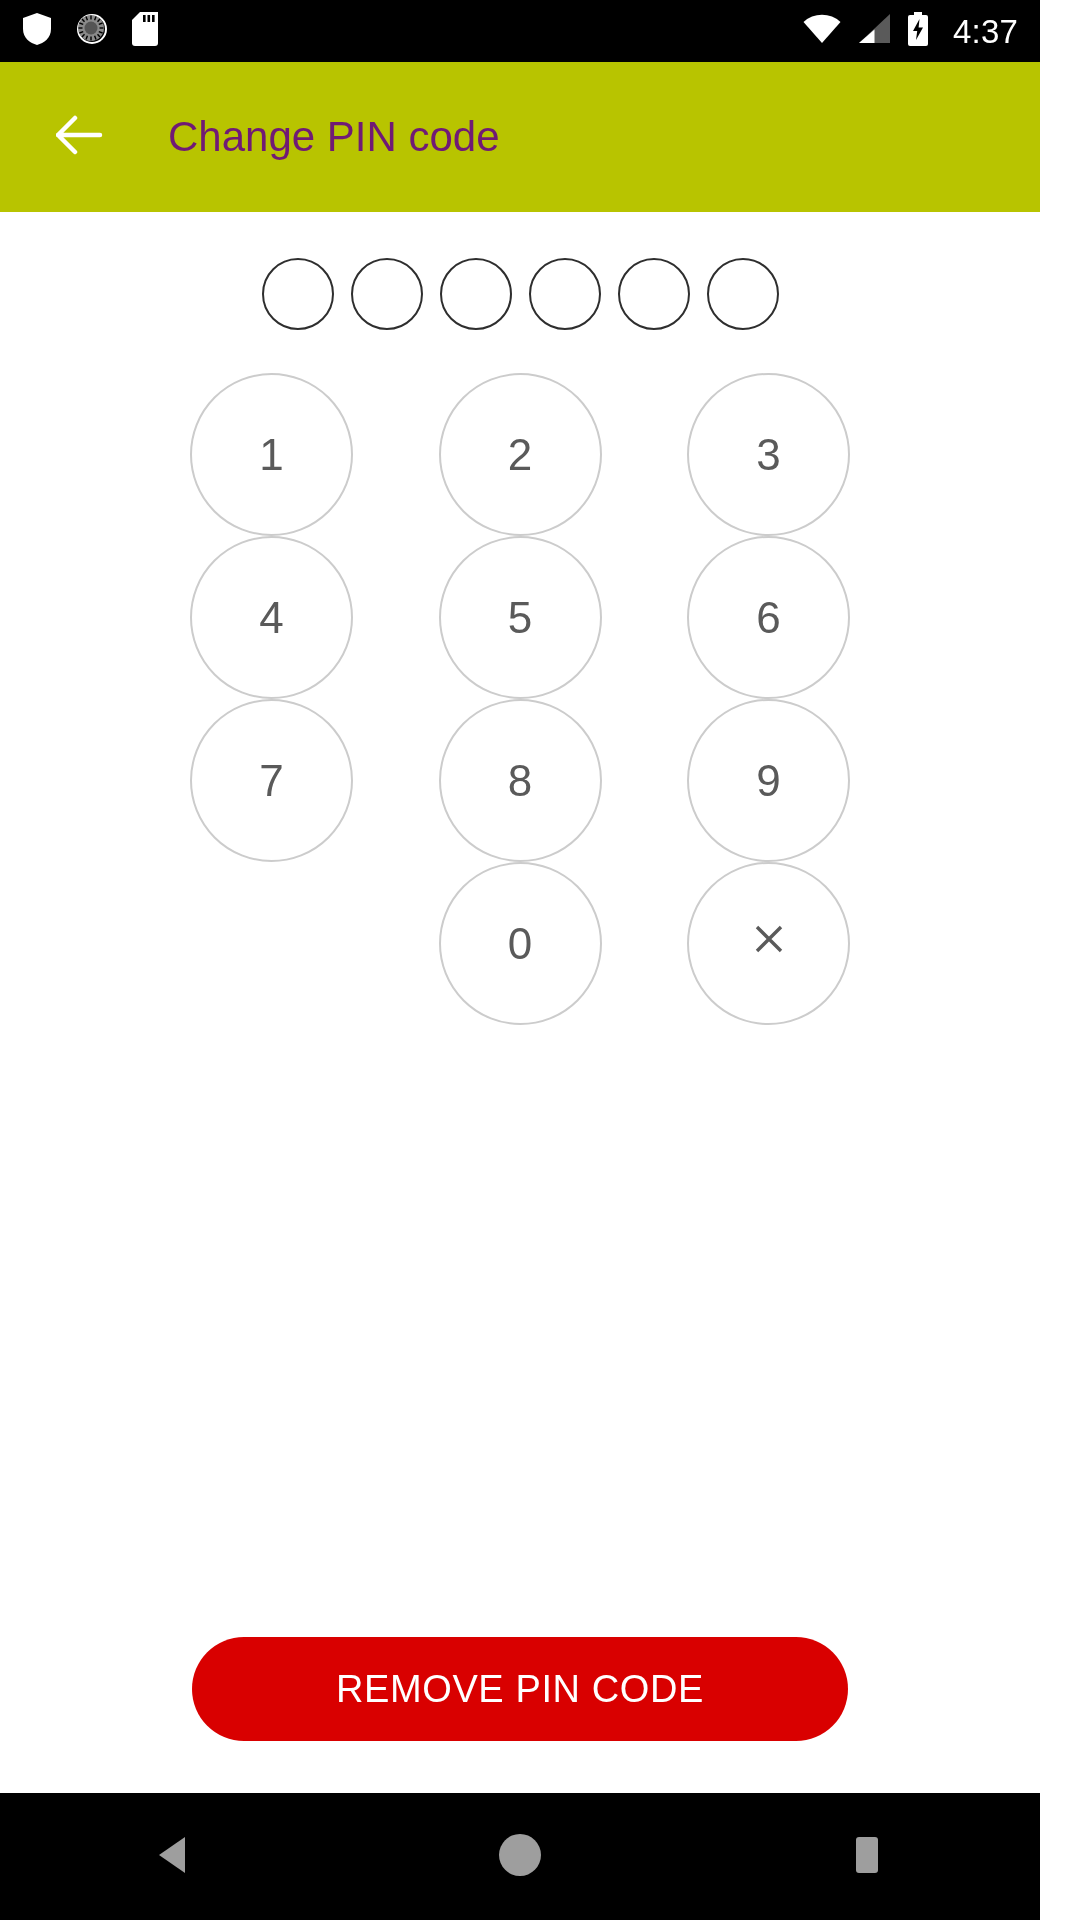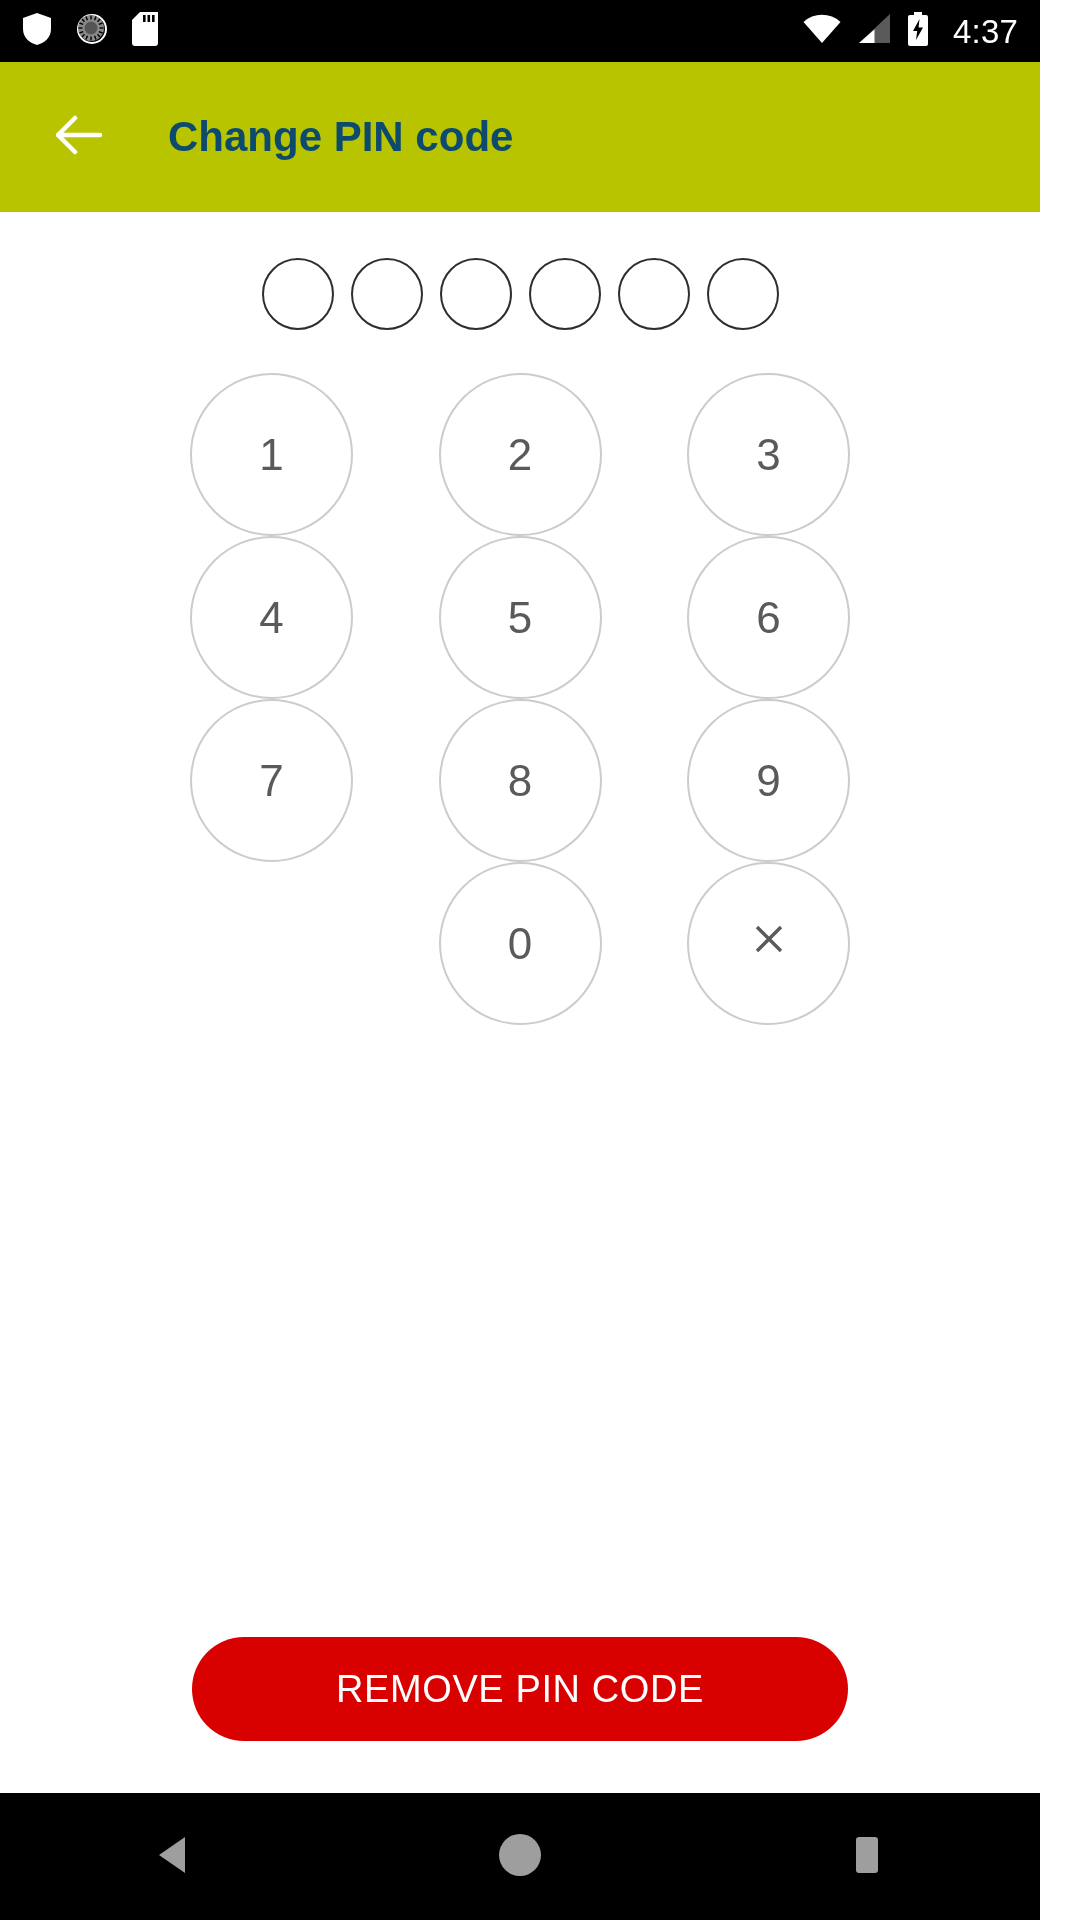--- a/index.html
+++ b/index.html
@@ -64,23 +64,23 @@
   .back-btn {
     width: 56px;
     height: 56px;
     display: flex;
     align-items: center;
     justify-content: center;
     cursor: pointer;
     flex: 0 0 auto;
   }
   .app-title {
-    color: #0c4a6e;
+    color: #701a75;
     font-size: 42px;
-    font-weight: bold;
+    font-weight: normal;
     margin-left: 60px;
     line-height: 1;
     white-space: nowrap;
   }
 
   
   .content {
     flex: 1 1 auto;
     position: relative;
     background: #ffffff;

